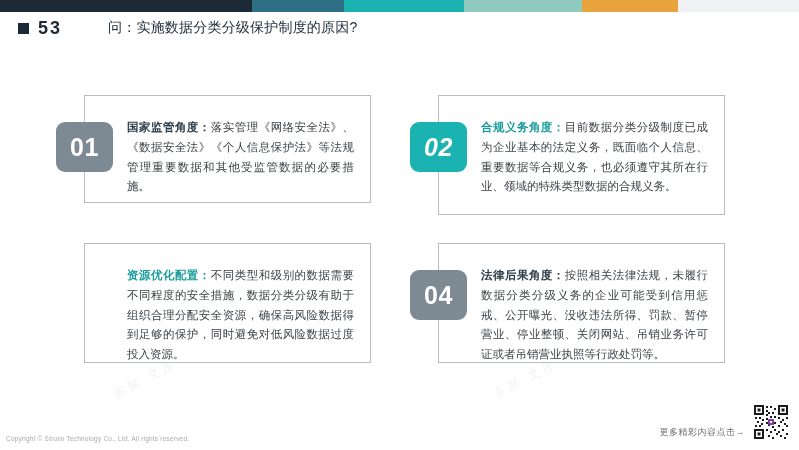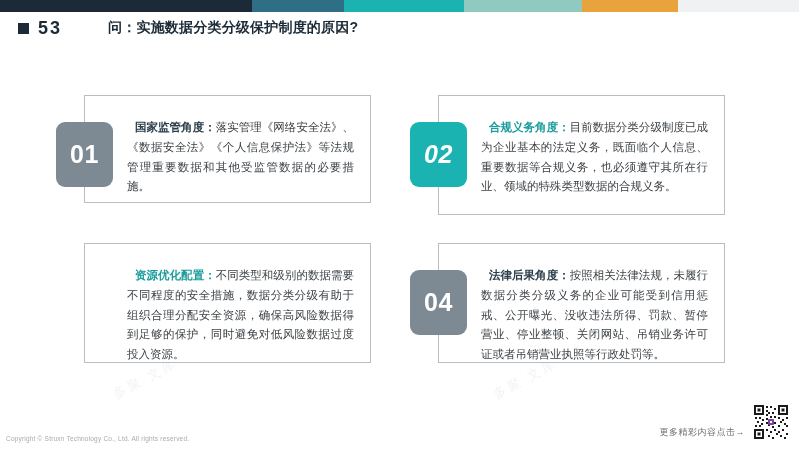--- a/index.html
+++ b/index.html
@@ -45,21 +45,21 @@
   }
   .title-num {
     font-size: 18px;
     font-weight: bold;
     color: #1b2a36;
     letter-spacing: 2px;
     margin-right: 23px;
   }
   .title-text {
     font-size: 14px;
-    font-weight: bold;
+    font-weight: normal;
     color: #1b2a36;
     letter-spacing: 0.2px;
     padding-left: 23px;
   }
   
   .card {
     position: absolute;
     border: 1px solid #b9bdc0;
     background: #ffffff;
     box-sizing: border-box;
@@ -67,21 +67,21 @@
   .card-inner {
     position: relative;
     height: 100%;
     width: 100%;
   }
   .badge {
     position: absolute;
     left: -29px;
     top: 26px;
     width: 57px;
-    height: 65px;
+    height: 50px;
     border-radius: 9px;
     display: flex;
     align-items: center;
     justify-content: center;
     color: #ffffff;
     font-size: 25px;
     font-weight: bold;
     letter-spacing: 0.5px;
   }
   .card-body {
@@ -89,21 +89,20 @@
     left: 42px;
     right: 16px;
     top: 22px;
     font-size: 11.5px;
     line-height: 1.72;
     color: #3d4246;
     text-align: justify;
   }
   .card-body .lead {
     font-weight: bold;
-    margin-left: 8px;
   }
   .lead-dark { color: #2a3d4a; }
   .lead-teal { color: #1a9c9c; }
   
   #card-01 { left: 84px;  top: 95px;  width: 287px; height: 108px; }
   #card-02 { left: 438px; top: 95px;  width: 287px; height: 120px; }
   #card-03 { left: 84px;  top: 243px; width: 287px; height: 120px; }
   #card-04 { left: 438px; top: 243px; width: 287px; height: 120px; }
   .badge-gray { background: #7e8a93; }
   .badge-teal { background: #1bb2b2; font-style: italic; }

